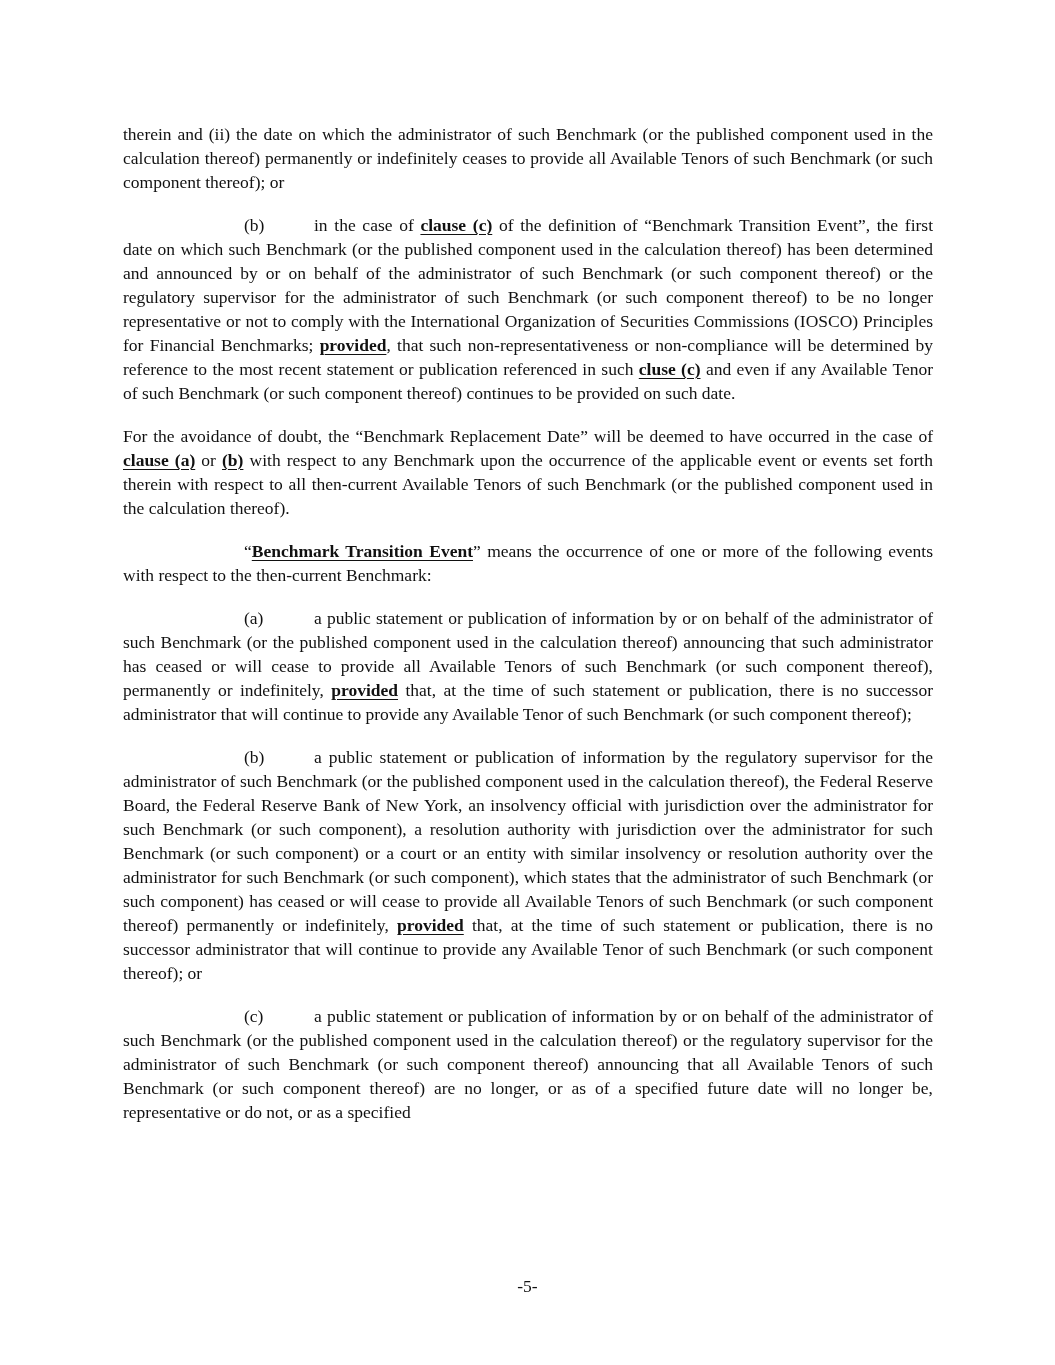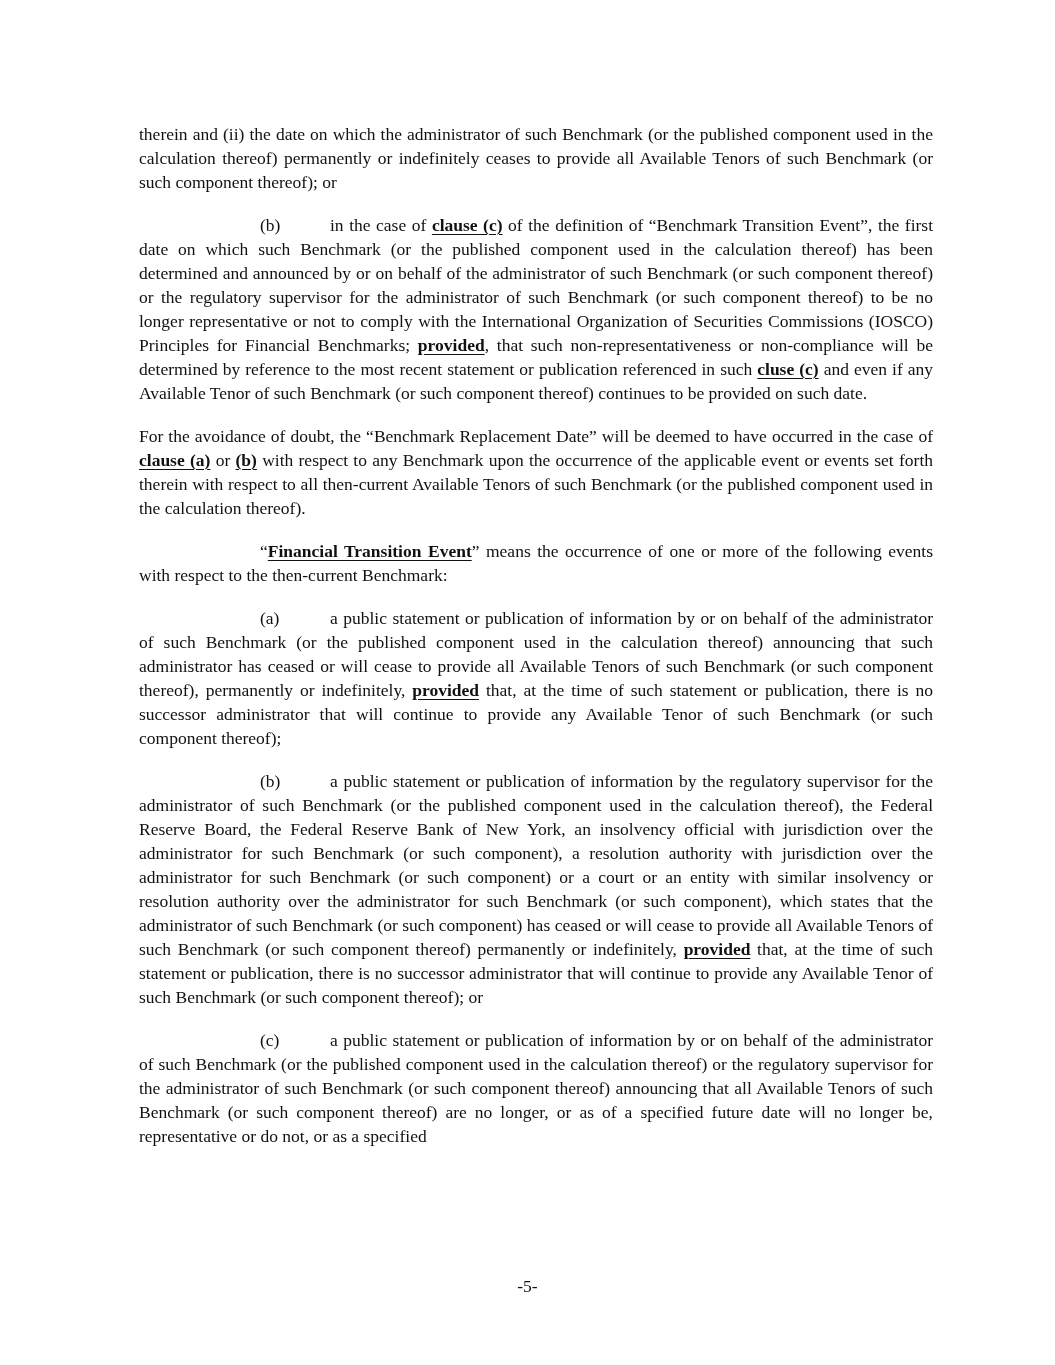--- a/index.html
+++ b/index.html
@@ -19,21 +19,21 @@
   .content {
     position: absolute;
     left: 123px;
     top: 122px;
     width: 810px;
     font-size: 17.5px;
     line-height: 24px;
     text-align: justify;
   }
   p.para {
-    margin: 0 0 19px 16px;
+    margin: 0 0 19px 0;
   }
   p.para.indent {
     text-indent: 121px;
   }
   .label {
     display: inline-block;
     width: 70px;
     text-indent: 0;
   }
   .u {
@@ -52,19 +52,19 @@
   }
 </style>
 </head>
 <body>
 
 <div class="page">
   <div class="content">
       <p class="para"><span class="">therein and (ii) the date on which the administrator of such Benchmark (or the published component used in the calculation thereof) permanently or indefinitely ceases to provide all Available Tenors of such Benchmark (or such component thereof); or</span></p>
       <p class="para indent"><span class="label">(b)</span><span class="">in the case of </span><span class="u">clause (c)</span><span class=""> of the definition of “Benchmark Transition Event”, the first date on which such Benchmark (or the published component used in the calculation thereof) has been determined and announced by or on behalf of the administrator of such Benchmark (or such component thereof) or the regulatory supervisor for the administrator of such Benchmark (or such component thereof) to be no longer representative or not to comply with the International Organization of Securities Commissions (IOSCO) Principles for Financial Benchmarks; </span><span class="u">provided</span><span class="">, that such non-representativeness or non-compliance will be determined by reference to the most recent statement or publication referenced in such </span><span class="u">cluse (c)</span><span class=""> and even if any Available Tenor of such Benchmark (or such component thereof) continues to be provided on such date.</span></p>
       <p class="para"><span class="">For the avoidance of doubt, the “Benchmark Replacement Date” will be deemed to have occurred in the case of </span><span class="u">clause (a)</span><span class=""> or </span><span class="u">(b)</span><span class=""> with respect to any Benchmark upon the occurrence of the applicable event or events set forth therein with respect to all then-current Available Tenors of such Benchmark (or the published component used in the calculation thereof).</span></p>
-      <p class="para indent"><span class="">“</span><span class="u">Financial Transition Event</span><span class="">” means the occurrence of one or more of the following events with respect to the then-current Benchmark:</span></p>
+      <p class="para indent"><span class="">“</span><span class="u">Benchmark Transition Event</span><span class="">” means the occurrence of one or more of the following events with respect to the then-current Benchmark:</span></p>
       <p class="para indent"><span class="label">(a)</span><span class="">a public statement or publication of information by or on behalf of the administrator of such Benchmark (or the published component used in the calculation thereof) announcing that such administrator has ceased or will cease to provide all Available Tenors of such Benchmark (or such component thereof), permanently or indefinitely, </span><span class="u">provided</span><span class=""> that, at the time of such statement or publication, there is no successor administrator that will continue to provide any Available Tenor of such Benchmark (or such component thereof);</span></p>
       <p class="para indent"><span class="label">(b)</span><span class="">a public statement or publication of information by the regulatory supervisor for the administrator of such Benchmark (or the published component used in the calculation thereof), the Federal Reserve Board, the Federal Reserve Bank of New York, an insolvency official with jurisdiction over the administrator for such Benchmark (or such component), a resolution authority with jurisdiction over the administrator for such Benchmark (or such component) or a court or an entity with similar insolvency or resolution authority over the administrator for such Benchmark (or such component), which states that the administrator of such Benchmark (or such component) has ceased or will cease to provide all Available Tenors of such Benchmark (or such component thereof) permanently or indefinitely, </span><span class="u">provided</span><span class=""> that, at the time of such statement or publication, there is no successor administrator that will continue to provide any Available Tenor of such Benchmark (or such component thereof); or</span></p>
       <p class="para indent"><span class="label">(c)</span><span class="">a public statement or publication of information by or on behalf of the administrator of such Benchmark (or the published component used in the calculation thereof) or the regulatory supervisor for the administrator of such Benchmark (or such component thereof) announcing that all Available Tenors of such Benchmark (or such component thereof) are no longer, or as of a specified future date will no longer be, representative or do not, or as a specified</span></p>
     </div>
   <div class="footer">-5-</div>
 </div>
 
 </body></html>

